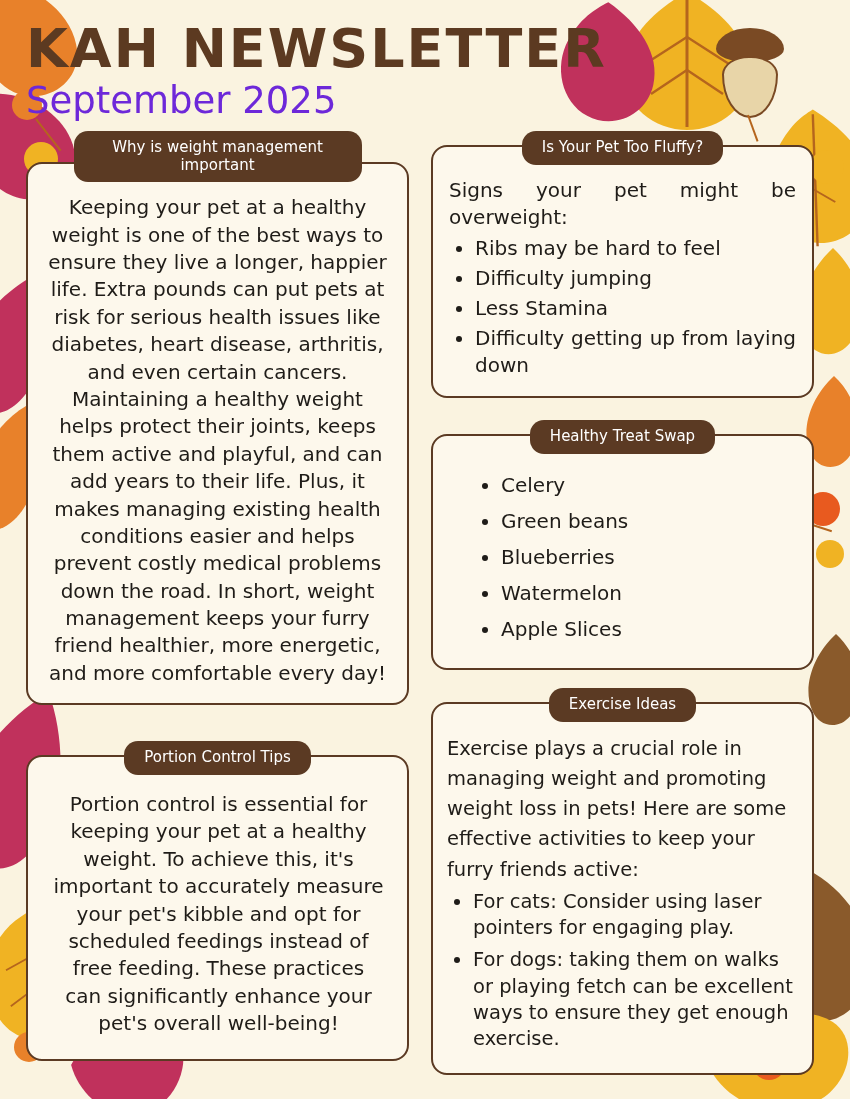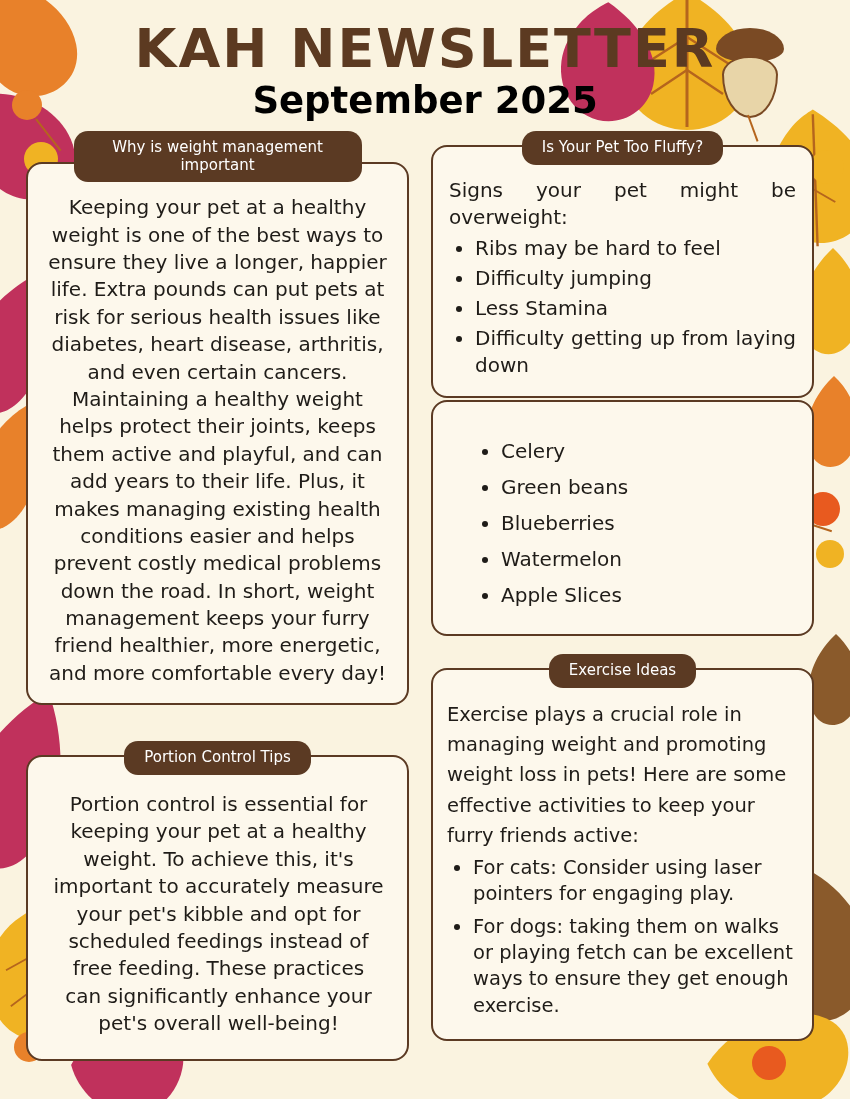--- a/index.html
+++ b/index.html
@@ -36,38 +36,37 @@
   
   .page {
     position: relative;
     z-index: 2;
     width: 850px;
     height: 1099px;
     padding: 16px 26px 10px 26px;
   }
 
   .header {
-    text-align: center;
     margin: 6px 0 10px 0;
   }
   .title {
     font-family: "DejaVu Sans", sans-serif;
     font-weight: bold;
     font-size: 54px;
     letter-spacing: 2px;
     color: #5c3a21;
     line-height: 1.0;
     margin: 0 0 6px 0;
     text-transform: uppercase;
   }
   .subtitle {
     font-size: 37px;
-    color: #000000;
+    color: #6d28d9;
     margin: 0 0 4px 0;
-    font-weight: bold;
+    font-weight: normal;
     line-height: 1.05;
   }
   .tagline {
     font-size: 33px;
     color: #1f1c18;
     margin: 0;
     font-weight: normal;
     line-height: 1.1;
   }
 
@@ -252,20 +251,21 @@
           <ul class="bullets justify">
             <li>Ribs may be hard to feel</li>
             <li>Difficulty jumping</li>
             <li>Less Stamina</li>
             <li>Difficulty getting up from laying down</li>
           </ul>
         </div>
       </div>
 
       <div class="card-wrap" style="margin-top:22px;">
+        <div class="card-header">Healthy Treat Swap</div>
         <div class="card-body" style="padding:32px 16px 16px 42px;">
           <ul class="bullets spaced">
             <li>Celery</li>
             <li>Green beans</li>
             <li>Blueberries</li>
             <li>Watermelon</li>
             <li>Apple Slices</li>
           </ul>
         </div>
       </div>

